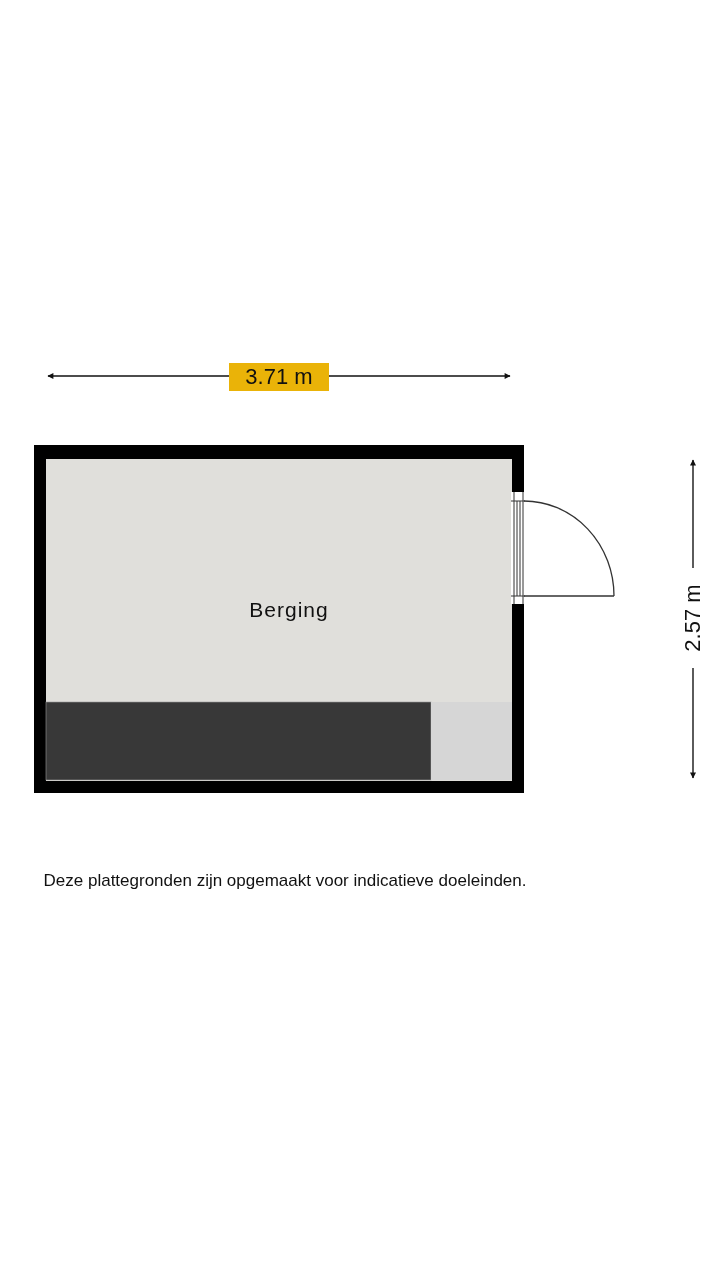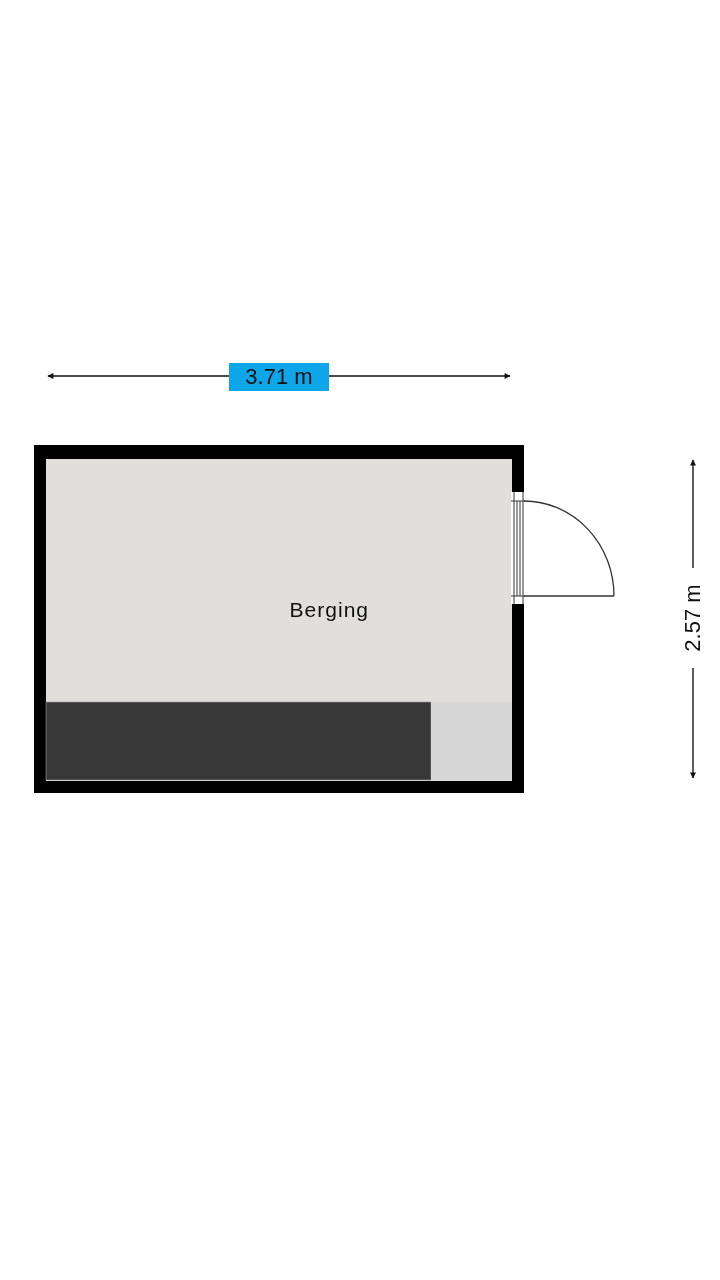--- a/index.html
+++ b/index.html
@@ -21,21 +21,21 @@
       top: 0;
       width: 720px;
       height: 1280px;
     }
     .dim-label-h {
       position: absolute;
       left: 229px;
       top: 363px;
       width: 100px;
       height: 28px;
-      background: #0ea5e9;
+      background: #eab308;
       text-align: center;
       font-size: 22px;
       line-height: 28px;
       color: #111111;
     }
     .dim-label-v {
       position: absolute;
       left: 643px;
       top: 604px;
       width: 100px;
@@ -47,21 +47,21 @@
       color: #111111;
       transform: rotate(-90deg);
       transform-origin: 50% 50%;
     }
     .room-label {
       position: absolute;
       left: 209px;
       top: 596px;
       width: 160px;
       height: 28px;
-      text-align: right;
+      text-align: center;
       font-size: 21px;
       letter-spacing: 1px;
       line-height: 28px;
       color: #111111;
     }
     .disclaimer {
       position: absolute;
       left: 0;
       top: 870px;
       width: 570px;
@@ -115,13 +115,14 @@
     <path d="M524,501 A90,95 0 0 1 614,596" fill="none" stroke="#333333" stroke-width="1.3"></path>
   </g>
 </svg>
 
 <div class="dim-label-h">3.71 m</div>
 <div class="dim-label-v">2.57 m</div>
 
 <div class="room-label">Berging</div>
 
 <div class="disclaimer">
+  <div>Deze plattegronden zijn opgemaakt voor indicatieve doeleinden.</div>
 </div>
 
 </body></html>

